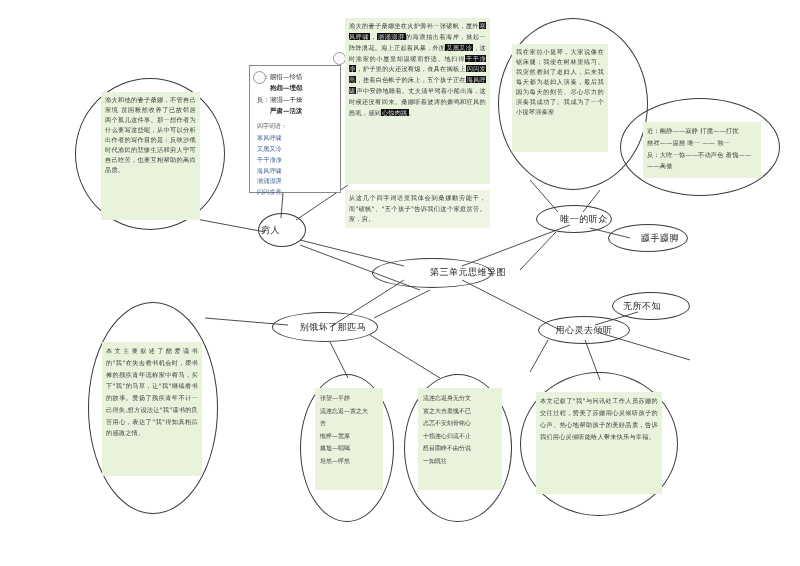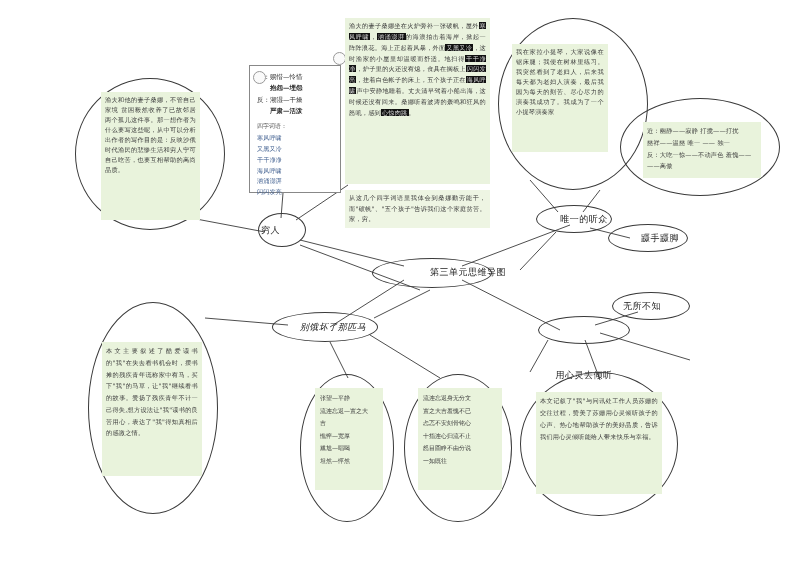--- a/index.html
+++ b/index.html
@@ -208,21 +208,21 @@
 
   <div class="ellipse" style="left:620px; top:98px; width:160px; height:98px;"></div>
   <div class="textbox" style="left:643px; top:122px; width:118px; height:56px; line-height:1.9;">
     <div>近：幽静——寂静  打搅——打扰</div>
     <div>慈祥——温慈  唯一 —— 独一</div>
     <div>反：大吃一惊——不动声色  羞愧——</div>
     <div>——高傲</div>
   </div>
 
   <div class="ellipse" style="left:272px; top:312px; width:106px; height:30px;"></div>
-  <div class="node-label" style="left:272px; top:322px; width:122px;font-style:italic;">别饿坏了那匹马</div>
+  <div class="node-label" style="left:272px; top:322px; width:122px;">别饿坏了那匹马</div>
 
   <div class="ellipse" style="left:88px; top:302px; width:130px; height:212px;"></div>
   <div class="textbox" style="left:102px; top:342px; width:100px; height:134px; line-height:1.9;">本文主要叙述了酷爱读书的"我"在失去看书机会时，摆书摊的残疾青年谎称家中有马，买下"我"的马草，让"我"继续看书的故事。赞扬了残疾青年不计一己得失,想方设法让"我"读书的良苦用心，表达了"我"得知真相后的感激之情。</div>
 
   <div class="ellipse" style="left:300px; top:374px; width:94px; height:148px;"></div>
   <div class="wordlist" style="left:315px; top:388px; width:68px; height:102px;">
     <div>张望—平静</div>
     <div>流连忘返—置之大</div>
     <div>吉</div>
     <div>憔悴—宽厚</div>
@@ -234,21 +234,21 @@
   <div class="wordlist col2" style="left:418px; top:388px; width:84px; height:102px;">
     <div><span>流连忘返</span><span>身无分文</span></div>
     <div><span>置之大吉</span><span>羞愧不已</span></div>
     <div><span>忐忑不安</span><span>刻骨铭心</span></div>
     <div><span>十指连心</span><span>归流不止</span></div>
     <div><span>怒目圆睁</span><span>不由分说</span></div>
     <div><span>一如既往</span></div>
   </div>
 
   <div class="ellipse" style="left:538px; top:316px; width:92px; height:28px;"></div>
-  <div class="node-label" style="left:538px; top:325px; width:92px;margin-top:45px;">用心灵去倾听</div>
+  <div class="node-label" style="left:538px; top:325px; width:92px;">用心灵去倾听</div>
 
   <div class="ellipse" style="left:612px; top:292px; width:78px; height:28px;"></div>
   <div class="node-label" style="left:612px; top:301px; width:60px;">无所不知</div>
 
   <div class="ellipse" style="left:520px; top:372px; width:158px; height:144px;"></div>
   <div class="textbox" style="left:536px; top:392px; width:126px; height:102px; line-height:1.95;">本文记叙了"我"与问讯处工作人员苏姗的交往过程，赞美了苏姗用心灵倾听孩子的心声、热心地帮助孩子的美好品质，告诉我们用心灵倾听能给人带来快乐与幸福。</div>
 
 </div>
 
 </body></html>

